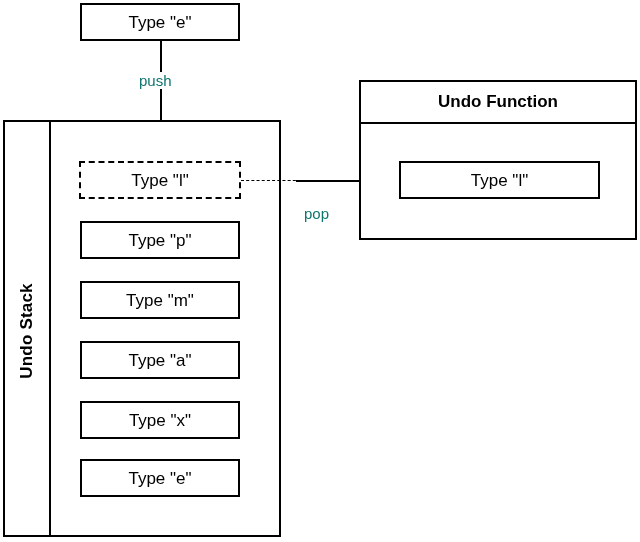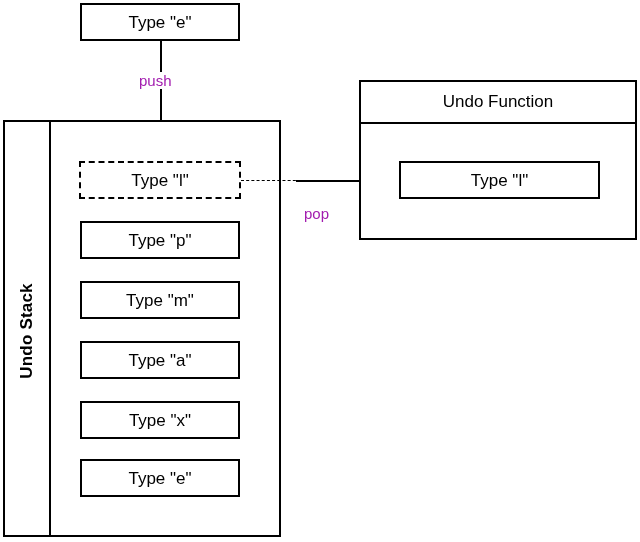--- a/index.html
+++ b/index.html
@@ -96,41 +96,41 @@
     left: 0;
     top: 0;
     width: 100%;
     height: 42px;
     box-sizing: border-box;
     border-bottom: 2px solid #000000;
     display: flex;
     align-items: center;
     justify-content: center;
     font-size: 17px;
-    font-weight: normal;
+    font-weight: bold;
   }
 
   
   .edge-line {
     position: absolute;
     background: #000000;
   }
   .edge-line.dashed-h {
     background: none;
     border-top: 1.6px dashed #000000;
     height: 0;
   }
   .edge-label {
     position: absolute;
     background: #ffffff;
     font-size: 15px;
     line-height: 1;
     padding: 1px 3px;
     white-space: nowrap;
-    color: #a21caf;
+    color: #0f766e;
   }
   .arrowhead {
     position: absolute;
     width: 0;
     height: 0;
   }
   .arrowhead.down {
     border-left: 7px solid transparent;
     border-right: 7px solid transparent;
     border-top: 13px solid #000000;

